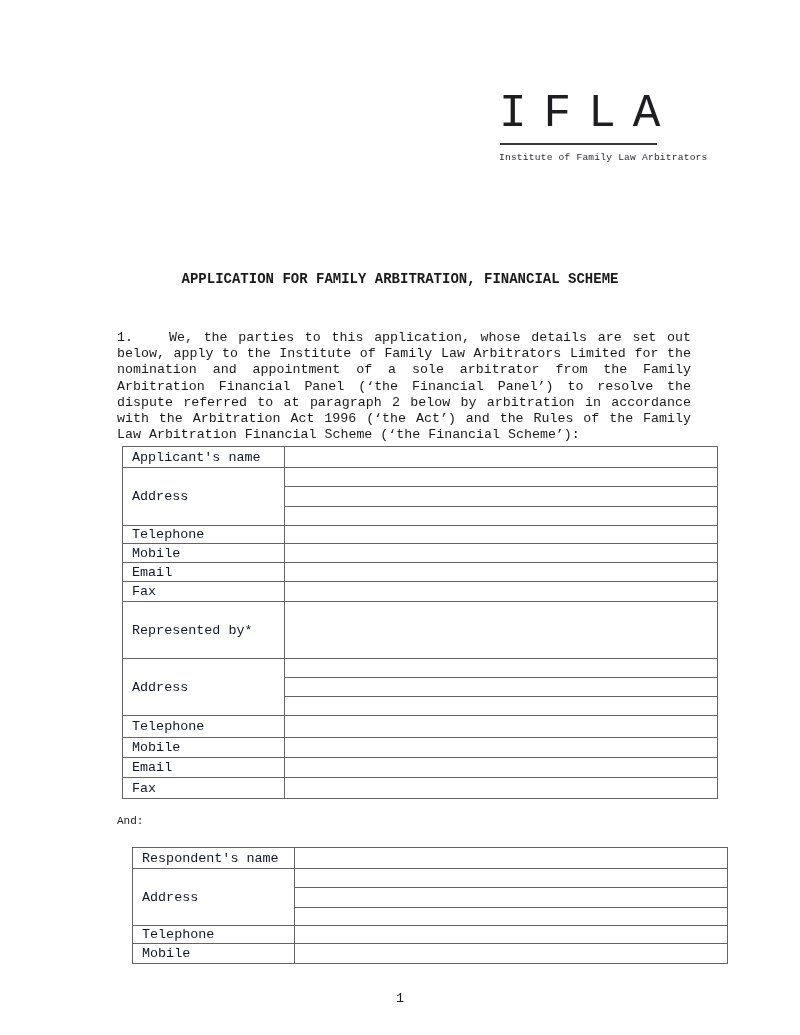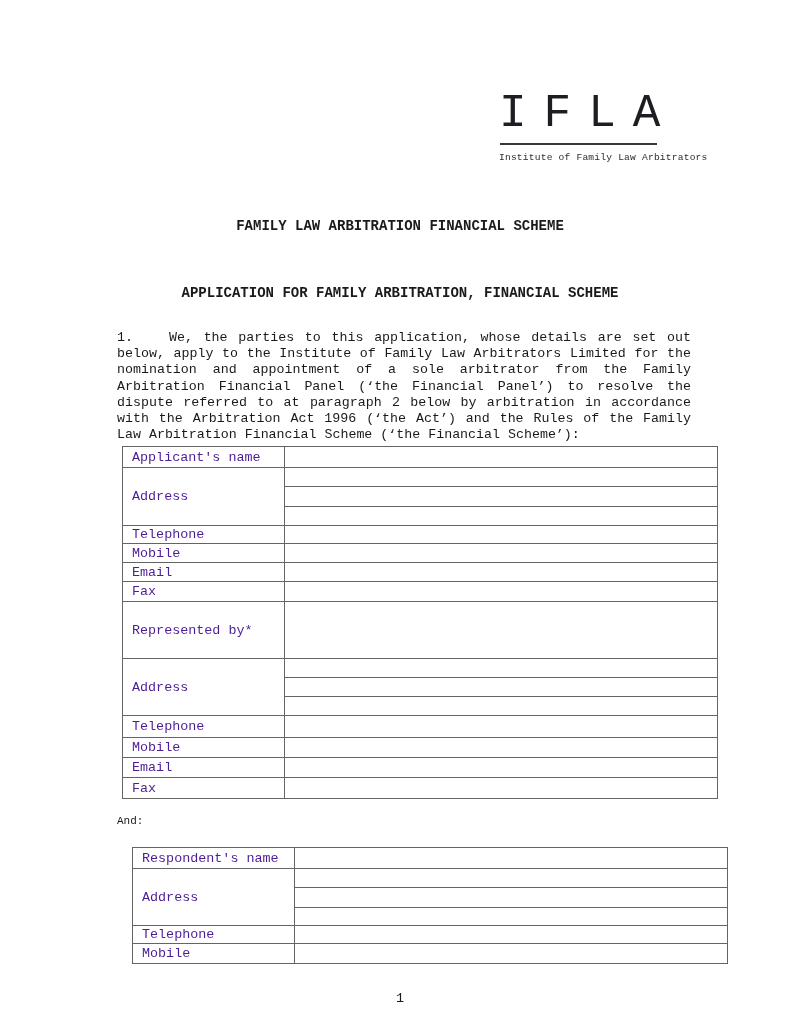--- a/index.html
+++ b/index.html
@@ -19,35 +19,35 @@
   .logo-rule { position:absolute; left:500px; top:103px; width:157px; height:2px; background:#36363c; }
   .logo-subtitle {
     position:absolute; left:499px; top:112px; width:162px;
     font-size:9.6px; letter-spacing:0.2px; color:#2c2c31; white-space:nowrap;
   }
 
   
   .title { position:absolute; left:0; right:0; text-align:center; font-weight:bold; font-size:14px; }
   .t1 { top:178px; }
   .t2 { top:209px; }
-  .t3 { top:245px; }
+  .t3 { top:231px; }
   .t2 sup { font-size:8.5px; font-weight:bold; vertical-align:baseline; position:relative; top:-5px; }
 
   
   .para {
     position:absolute; left:117px; width:574px; top:290px;
     font-size:13.3px; line-height:16.2px; text-align:justify;
   }
   .pnum { display:inline-block; width:52px; }
 
   
   table.form-table { position:absolute; border-collapse:collapse; table-layout:fixed; }
   table.form-table td { border:1px solid #646464; padding:0; }
   table.form-table td.lbl {
-    padding:0 6px 0 9px; font-size:13.4px; color:#4c1d95; vertical-align:middle;
+    padding:0 6px 0 9px; font-size:13.4px; color:#0f172a; vertical-align:middle;
   }
   .t-applicant { left:122px; top:406px; width:595px; }
   .t-respondent { left:132px; top:807px; width:595px; }
   col.c-label { width:162px; }
   col.c-value { width:433px; }
   tr.h21 { height:21px; } tr.h20 { height:20px; } tr.h19 { height:19px;padding-left:48px; }
   tr.h18 { height:18px; } tr.h22 { height:22px; } tr.h57 { height:57px; }
 
   .and-label { position:absolute; left:117px; top:775px; font-size:11px; }
 
@@ -57,21 +57,20 @@
 <body>
 
 <div class="page">
 
   <div class="logo">
     <div class="logo-acronym">IFLA</div>
   </div>
   <div class="logo-rule"></div>
   <div class="logo-subtitle">Institute of Family Law Arbitrators</div>
 
-  <div class="title t1">FAMILY LAW ARBITRATION FINANCIAL SCHEME</div>
   <div class="title t3">APPLICATION FOR FAMILY ARBITRATION, FINANCIAL SCHEME</div>
 
   <div class="para"><span class="pnum">1.</span><span>We, the parties to this application, whose details are set out below, apply to the Institute of Family Law Arbitrators Limited for the nomination and appointment of a sole arbitrator from the Family Arbitration Financial Panel (‘the Financial Panel’) to resolve the dispute referred to at paragraph 2 below by arbitration in accordance with the Arbitration Act 1996 (‘the Act’) and the Rules of the Family Law Arbitration Financial Scheme (‘the Financial Scheme’):</span></div>
 
   <table class="form-table t-applicant">
     <colgroup>
         <col class="c-label">
         <col class="c-value">
       </colgroup>
     <tbody>

